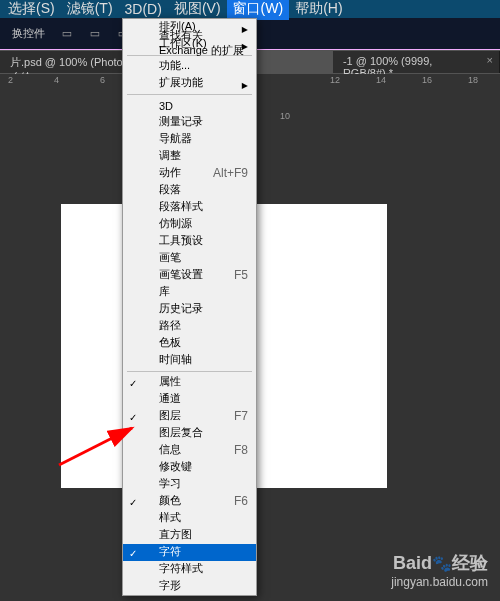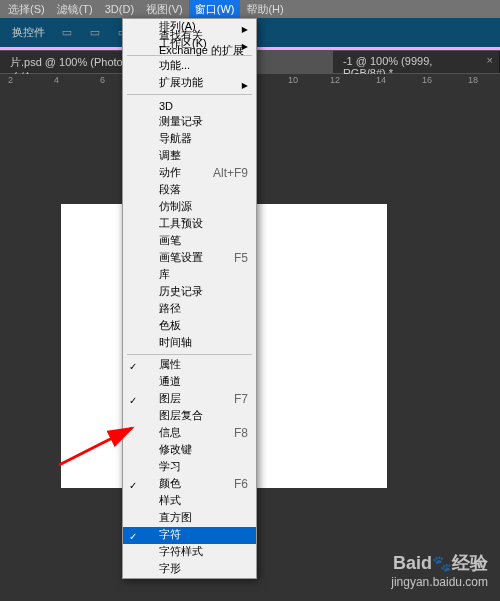--- a/index.html
+++ b/index.html
@@ -1,20 +1,20 @@
 <!DOCTYPE html>
 <html><head>
 <meta charset="utf-8">
 <style>
 *{margin:0;padding:0;box-sizing:border-box;font-family:"Microsoft YaHei",sans-serif;}
 body{width:500px;height:601px;background:#333;overflow:hidden;position:relative;}
-.menubar{background:#737373;height:18px;display:flex;align-items:center;padding-left:2px;font-size:11px;color:#ddd;}
+.menubar{background:#0c4a6e;height:18px;display:flex;align-items:center;padding-left:2px;font-size:14px;color:#ddd;}
 .menubar span{padding:2px 6px;cursor:default;}
 .menubar span.active{background:#1473e6;color:#fff;}
-.toolbar{background:#0c4a6e;height:32px;border-bottom:3px solid #f0abfc;display:flex;align-items:center;font-size:11px;color:#ccc;padding-left:4px;}
+.toolbar{background:#0f172a;height:32px;border-bottom:1px solid #f0abfc;display:flex;align-items:center;font-size:11px;color:#ccc;padding-left:4px;}
 .toolbar-label{padding:0 8px;}
 .tb-icon{width:24px;height:24px;margin:0 2px;display:flex;align-items:center;justify-content:center;color:#999;}
 .tabbar{background:#535353;height:24px;display:flex;align-items:center;font-size:11px;color:#ccc;}
 .tab{background:#2d2d2d;height:22px;padding:4px 24px 4px 10px;border-right:1px solid #1a1a1a;position:relative;}
 .tab .x{position:absolute;right:6px;top:3px;color:#999;}
 .ruler-h{background:#333;height:16px;position:relative;font-size:9px;color:#999;}
 .ruler-h span{position:absolute;top:1px;}
 .dropdown{position:absolute;top:18px;left:122px;width:135px;background:#f0f0f0;border:1px solid #999;box-shadow:2px 2px 8px rgba(0,0,0,0.5);font-size:11px;color:#000;z-index:100;}
 .dropdown .item{padding:2px 8px 2px 36px;position:relative;cursor:default;display:flex;justify-content:space-between;align-items:flex-end;height:17px;}
 .dropdown .item.highlight{background:#0066cc;color:#fff;}
@@ -50,21 +50,21 @@
 
 <div class="tabbar">
   <div class="tab"><span>片.psd @ 100% (Photoshop 怎么给</span></div>
 <div class="tab" style="margin-left: 138px;"><span>-1 @ 100% (9999, RGB/8#) *</span><span class="x">×</span></div>
   </div>
 
 <div class="ruler-h">
   <span style="left:8px">2</span>
   <span style="left:54px">4</span>
   <span style="left:100px">6</span>
-<span style="left: 288px;">10</span>
+<span style="left: 280px; margin-top: 36px;">10</span>
     <span style="left: 330px;">12</span>
     <span style="left: 376px;">14</span>
     <span style="left: 422px;">16</span>
     <span style="left: 468px;">18</span>
   </div>
 
 <div class="canvas"></div>
 
 <div class="dropdown">
     <div class="item">
@@ -95,20 +95,23 @@
     </div>
     <div class="item">
       <span>调整</span>
     </div>
     <div class="item">
       <span>动作</span>
       <span class="sc">Alt+F9</span>
     </div>
     <div class="item">
       <span>段落</span>
+    </div>
+    <div class="item">
+      <span>段落样式</span>
     </div>
     <div class="item">
       <span>仿制源</span>
     </div>
     <div class="item">
       <span>工具预设</span>
     </div>
     <div class="item">
       <span>画笔</span>
     </div>

